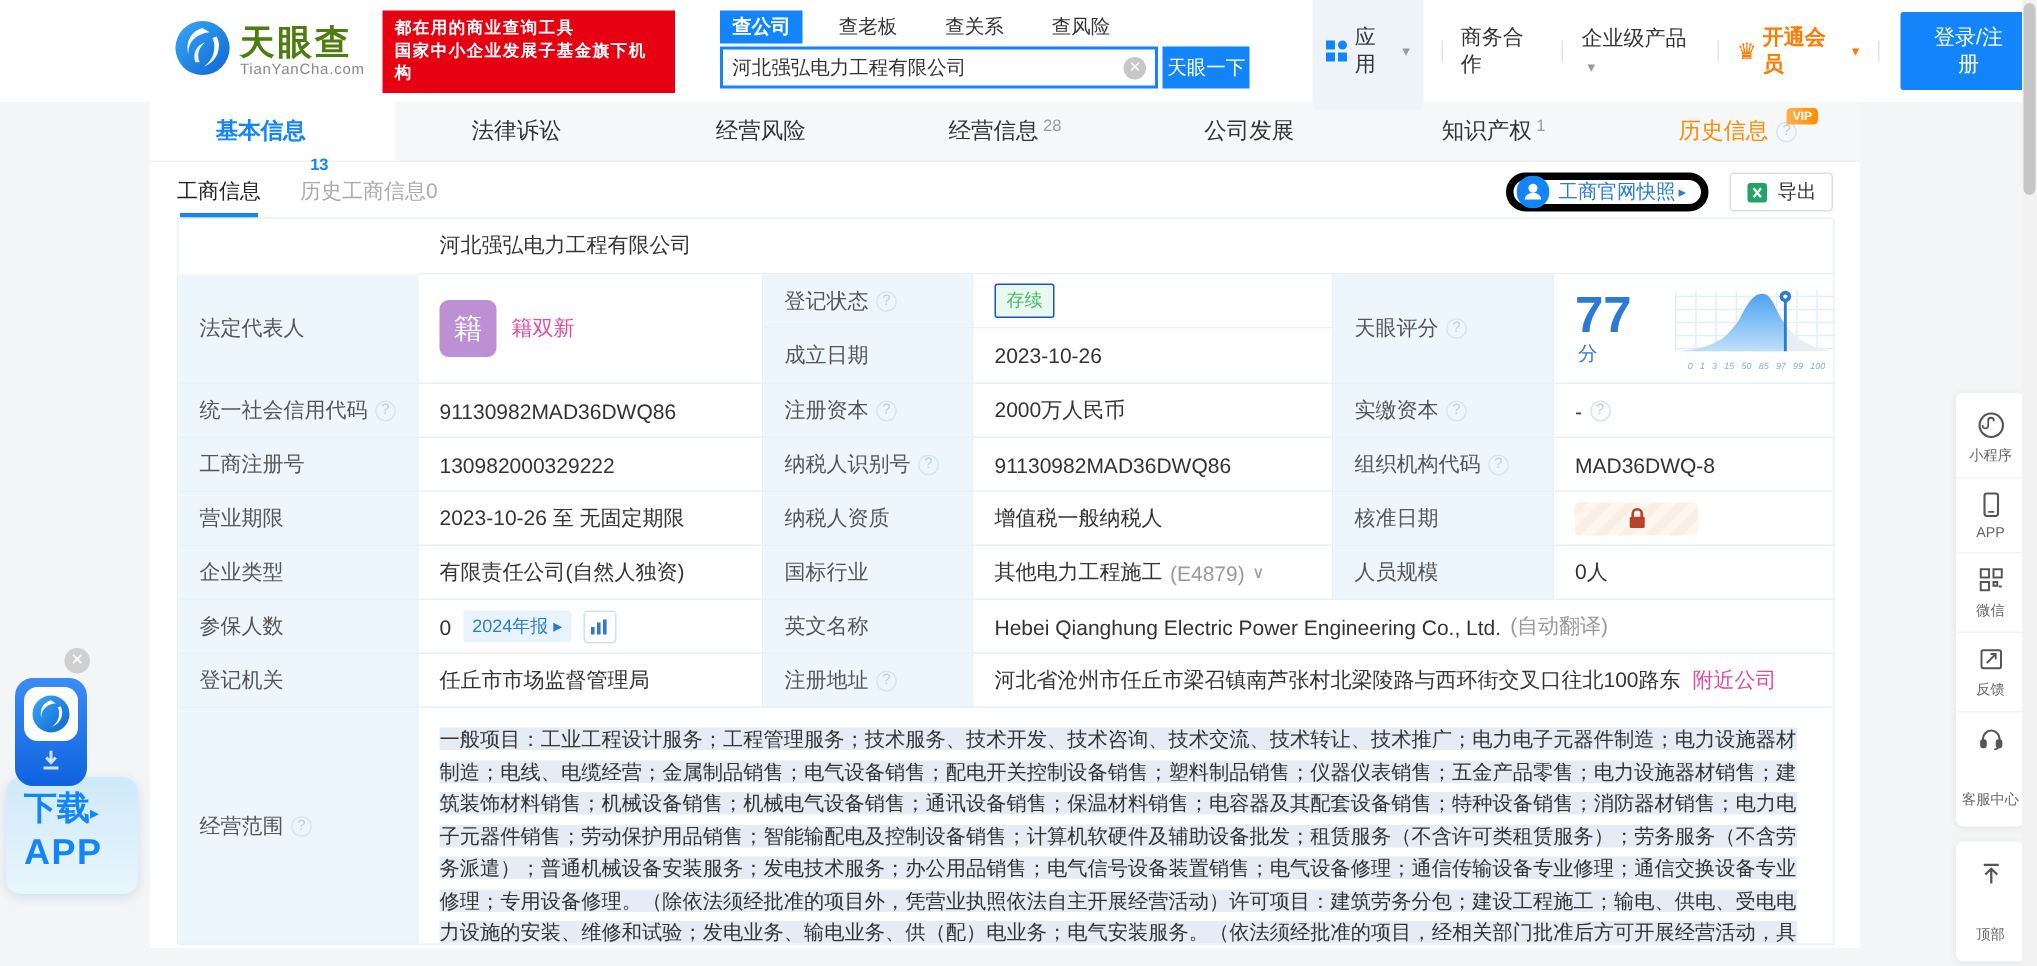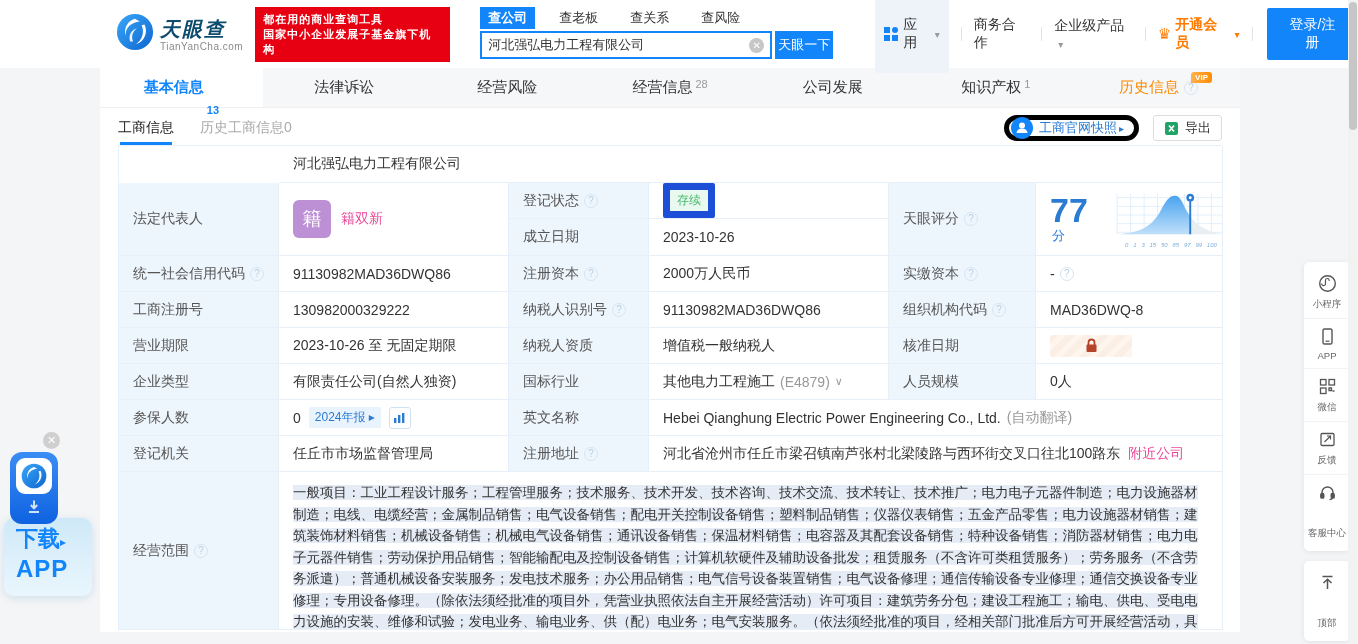--- a/index.html
+++ b/index.html
@@ -3,21 +3,21 @@
 <meta charset="utf-8">
 <style>
   * { margin:0; padding:0; box-sizing:border-box; }
   html,body { width:1358px; height:644px; overflow:hidden; }
   body { background:#f4f5f6; font-family:"Liberation Sans","DejaVu Sans",sans-serif; color:#333; position:relative; }
 
   
   .header { position:absolute; top:0; left:0; width:1358px; height:68px; background:#fff; display:flex; align-items:center; z-index:5; }
   .logo { display:flex; align-items:center; margin-left:116px; cursor:pointer; }
   .logo-txt { margin-left:6px; }
-  .logo-cn { font-size:20px; font-weight:bold; color:#0c4a6e; letter-spacing:2px; line-height:24px;font-style:italic; }
+  .logo-cn { font-size:23px; font-weight:bold; color:#4d7c0f; letter-spacing:2px; line-height:24px; }
   .logo-dm { font-size:10px; color:#8a8a8a; letter-spacing:.5px; }
   .slogan { margin-left:12px; background:#e60012; color:#fff; font-size:11px; font-weight:bold; padding:5px 8px; line-height:15px; letter-spacing:1px; }
   .search-wrap { margin-left:30px; }
   .search-tabs { display:flex; align-items:flex-end; height:20px; font-size:13px; }
   .stab { margin-right:16px; padding:2px 8px; color:#333; cursor:pointer; }
   .stab.active { background:#1285fa; color:#fff; font-weight:bold; }
   .search-row { display:flex; margin-top:2px; }
   .search-box { width:292px; height:28px; border:2px solid #1285fa; background:#fff; display:flex; align-items:center; }
   .search-box input { flex:1; border:none; outline:none; font-size:13px; padding:0 6px; color:#333; font-family:inherit; }
   .clear-ic { width:15px; height:15px; border-radius:50%; background:#c7c7c7; color:#fff; font-size:10px; line-height:15px; text-align:center; margin-right:6px; cursor:pointer; }
@@ -63,21 +63,21 @@
   
   .biz-table { position:absolute; left:18px; top:77px; width:1104px; display:grid;
     grid-template-columns:160px 230px 140px 240px 147px 187px;
     grid-template-rows:37px 36px 37px 36px 36px 36px 36px 36px 36px 158px;
     border-top:1px solid #e7f0f8; border-left:1px solid #e7f0f8; font-size:14px; }
   .cell { border-right:1px solid #e7f0f8; border-bottom:1px solid #e7f0f8; display:flex; align-items:center; padding:0 14px; overflow:hidden; }
   .lbl { background:#eef6fd; color:#555; }
   .val { background:#fff; color:#333; }
   .blue-link { color:#ec4899; cursor:pointer; }
   .gray { color:#999; }
-  .status-badge { background:#eaf9ef; border:7px solid #1d4ed8; color:#46b96c; font-size:12px; padding:2px 7px; border-radius:2px; }
+  .status-badge { background:#eaf9ef; border:1px solid #1d4ed8; color:#46b96c; font-size:12px; padding:2px 7px; border-radius:2px; }
   .avatar { width:38px; height:38px; border-radius:6px; background:#bd90d5; color:#fff; font-size:19px; display:flex; align-items:center; justify-content:center; flex:none; }
   .rep-name { margin-left:10px; font-size:14px; }
   .score-num { font-size:34px; font-weight:bold; color:#2b7bd3; line-height:34px; }
   .score-unit { font-size:13px; color:#2b7bd3; margin-left:2px; }
   .score-cell { justify-content:space-between; padding-right:8px;gap:27px; }
   .score-chart { width:112px; }
   .score-ticks { display:flex; justify-content:space-between; width:108px; margin:-2px auto 0; color:#7fb0dd; font-size:7px; transform:scale(.85); }
   .lock-box { width:82px; height:22px; border-radius:3px; background:repeating-linear-gradient(135deg,#fbeee4,#fbeee4 6px,#fdf5ee 6px,#fdf5ee 12px); display:flex; align-items:center; justify-content:center; }
   .report-badge { background:#e8f3fd; color:#2b7bd3; font-size:12px; padding:2px 6px; border-radius:2px; margin-left:8px; cursor:pointer; }
   .chart-btn { width:22px; height:22px; border:1px solid #cfe0ef; border-radius:3px; display:flex; align-items:center; justify-content:center; margin-left:8px; cursor:pointer; background:#fff; }

